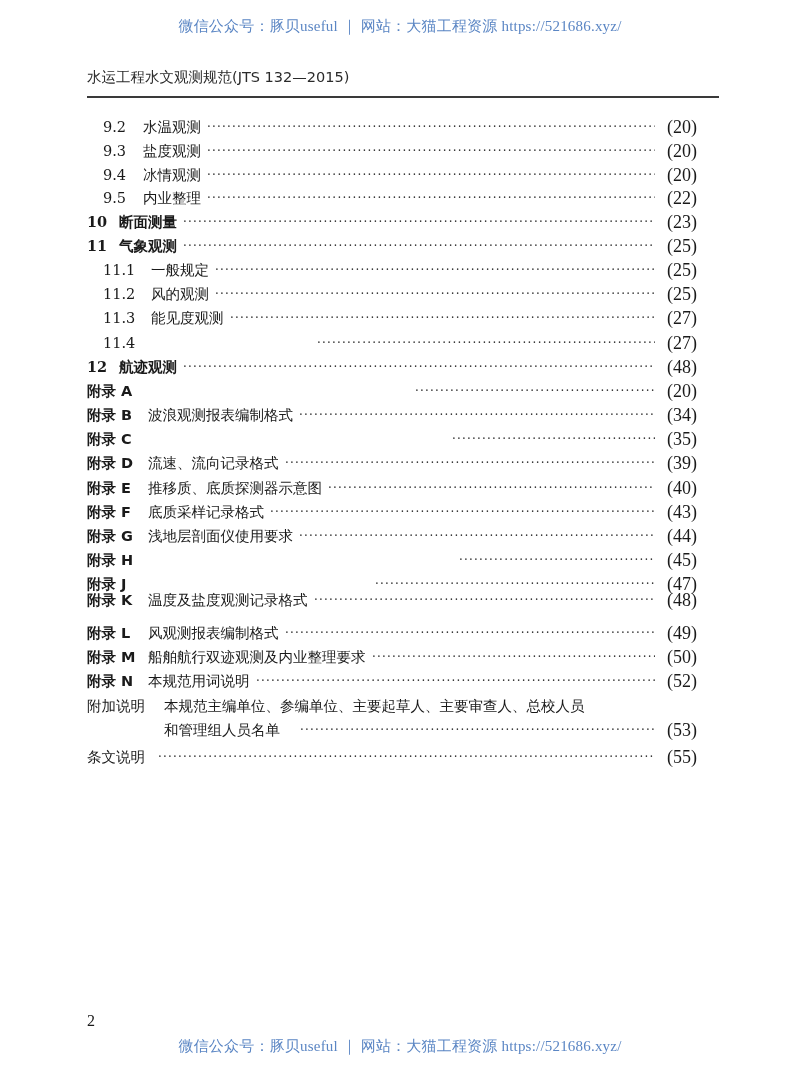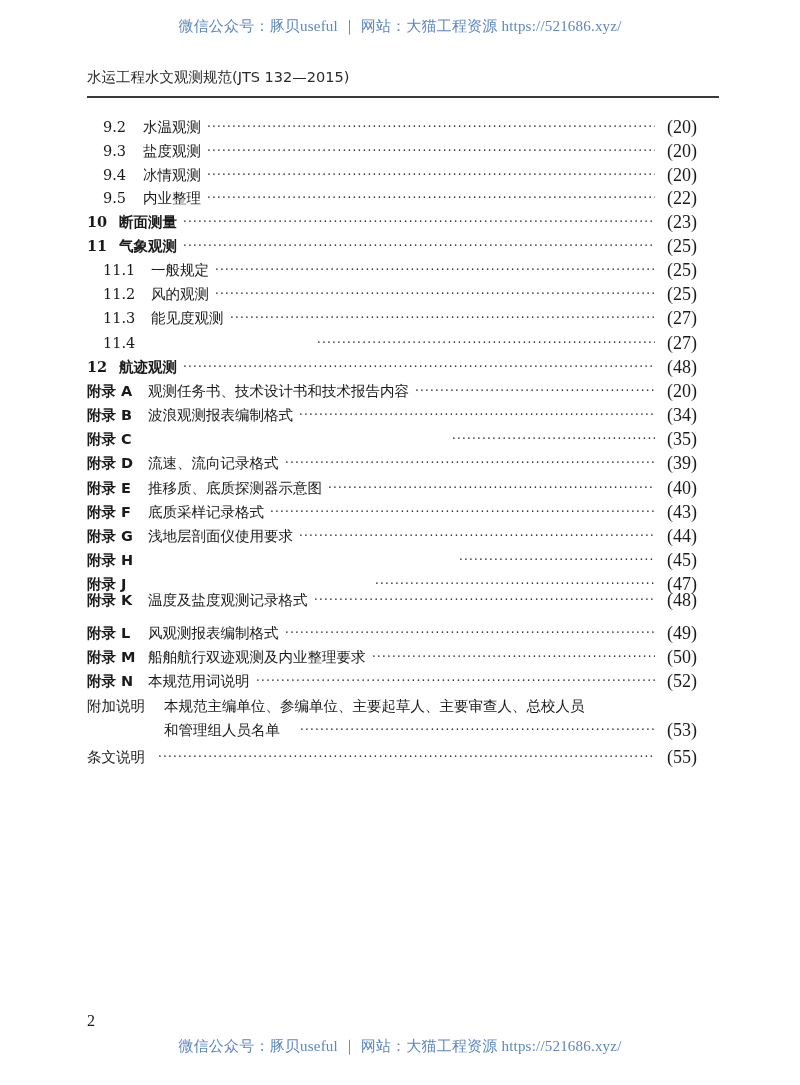--- a/index.html
+++ b/index.html
@@ -116,21 +116,20 @@
       <span class="page">(27)</span>
     </div>
     <div class="row" style="top: 356px;">
       <span class="num bold" style="left: 87px;">12</span>
       <span class="title sans bold" style="left: 119px;">航迹观测</span>
       <span class="leader" style="left: 183px; width: 472px;">········································································································································································································</span>
       <span class="page">(48)</span>
     </div>
     <div class="row" style="top: 380px;">
       <span class="num sans bold" style="left: 87px;">附录 A</span>
-      <span class="title sans" style="left: 148px;">观测任务书、技术设计书和技术报告内容</span>
       <span class="leader" style="left: 415px; width: 240px;">········································································································································································································</span>
       <span class="page">(20)</span>
     </div>
     <div class="row" style="top: 404px;">
       <span class="num sans bold" style="left: 87px;">附录 B</span>
       <span class="title sans" style="left: 148px;">波浪观测报表编制格式</span>
       <span class="leader" style="left: 299px; width: 356px;">········································································································································································································</span>
       <span class="page">(34)</span>
     </div>
     <div class="row" style="top: 428px;">

